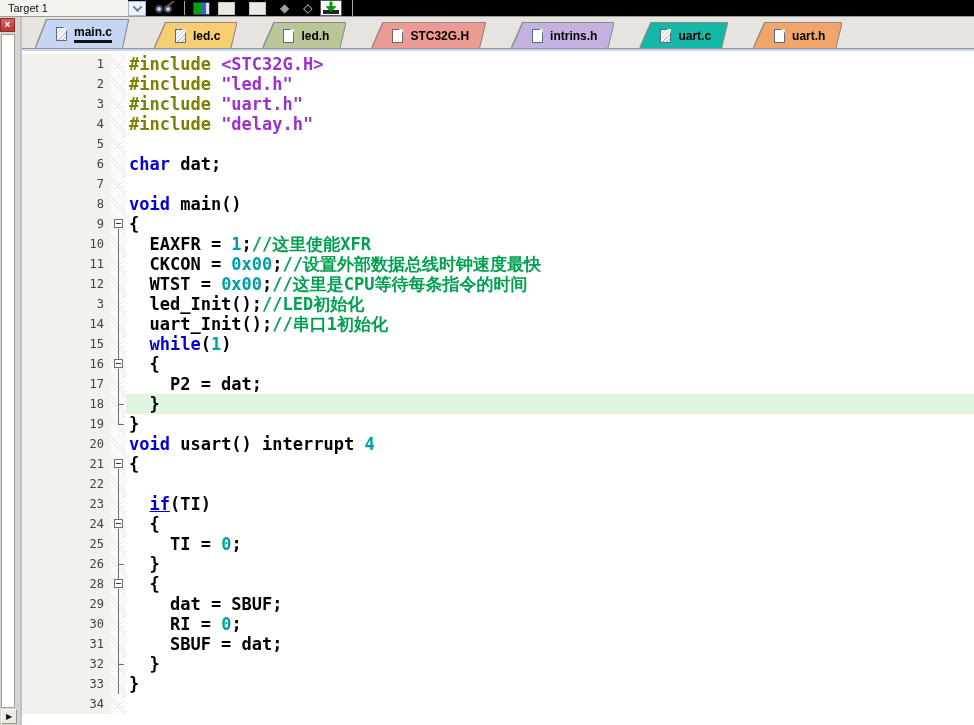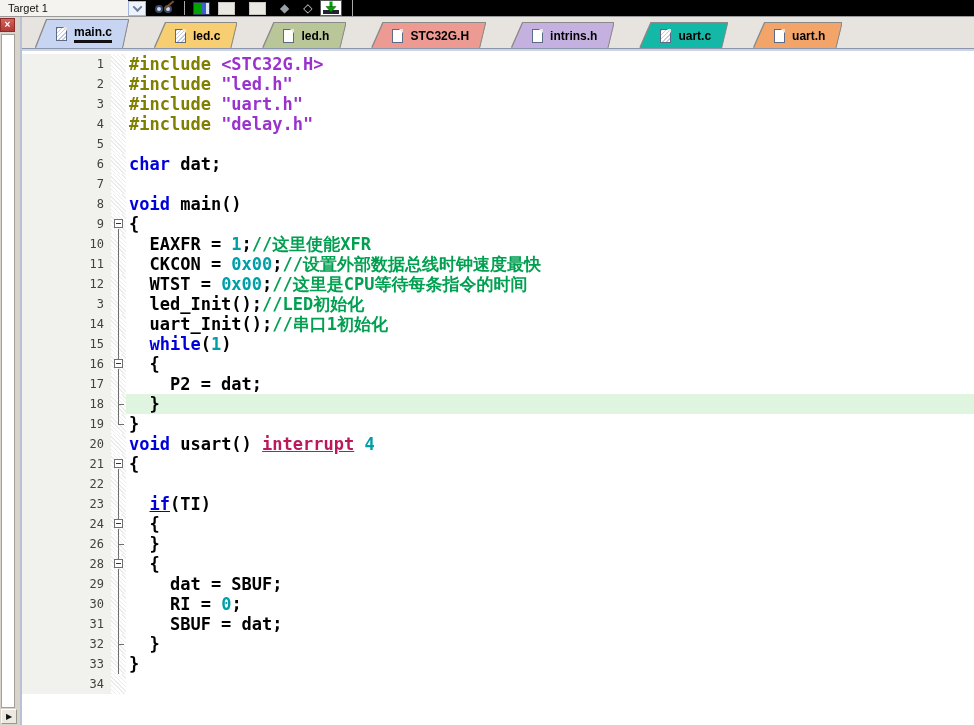--- a/index.html
+++ b/index.html
@@ -61,21 +61,21 @@
   .fbox { position:absolute; left:3px; top:5px; width:9px; height:9px; background:#fff; border:1px solid #6f6f6f; }
   .fbox i { position:absolute; left:1px; right:1px; top:3px; height:1px; background:#333; display:block; }
 
   
   .c-pre { color:#7f7f00; }
   .c-str { color:#9a32cd; }
   .c-kw  { color:#0000dd; }
   .c-u   { text-decoration:underline; }
   .c-num { color:#009ea6; }
   .c-com { color:#00a050; }
-  .c-int { color:#be185d;text-decoration:underline; }
+  .c-int { color:#000000; }
   .c-txt { color:#000; }
 </style>
 </head>
 <body>
 
 <div class="app">
 
   <div class="toolbar">
     <div class="combo">
       <span>Target 1</span>
@@ -331,20 +331,27 @@
             <div class="fold">
               <span class="fv top5"></span>
               <span class="fbox">
                 <i></i>
               </span>
               <span class="fv bot5"></span>
             </div>
             <div class="code"><span class="c-txt">  {</span></div>
           </div>
           <div class="row">
+            <div class="num">25</div>
+            <div class="fold">
+              <span class="fv full"></span>
+            </div>
+            <div class="code"><span class="c-txt">    TI = </span><span class="c-num">0</span><span class="c-txt">;</span></div>
+          </div>
+          <div class="row">
             <div class="num">26</div>
             <div class="fold">
               <span class="fv full"></span>
               <span class="ftick"></span>
             </div>
             <div class="code"><span class="c-txt">  }</span></div>
           </div>
           <div class="row">
             <div class="num">28</div>
             <div class="fold">

